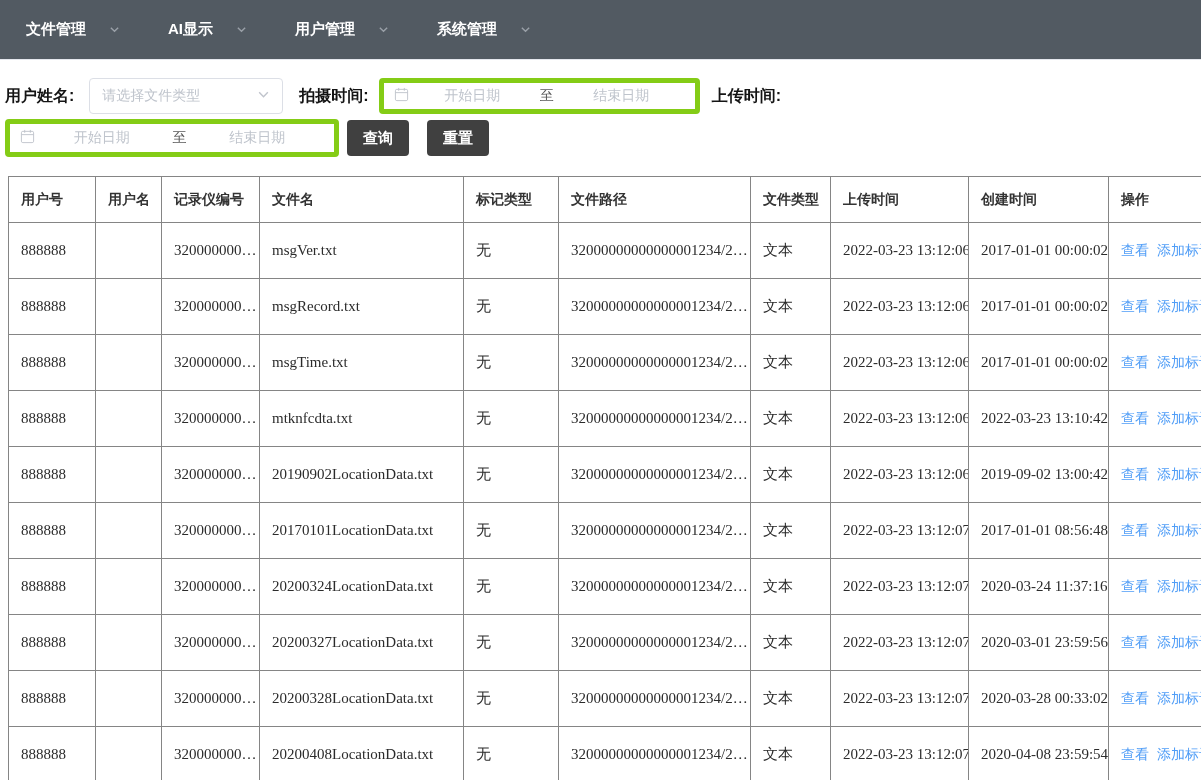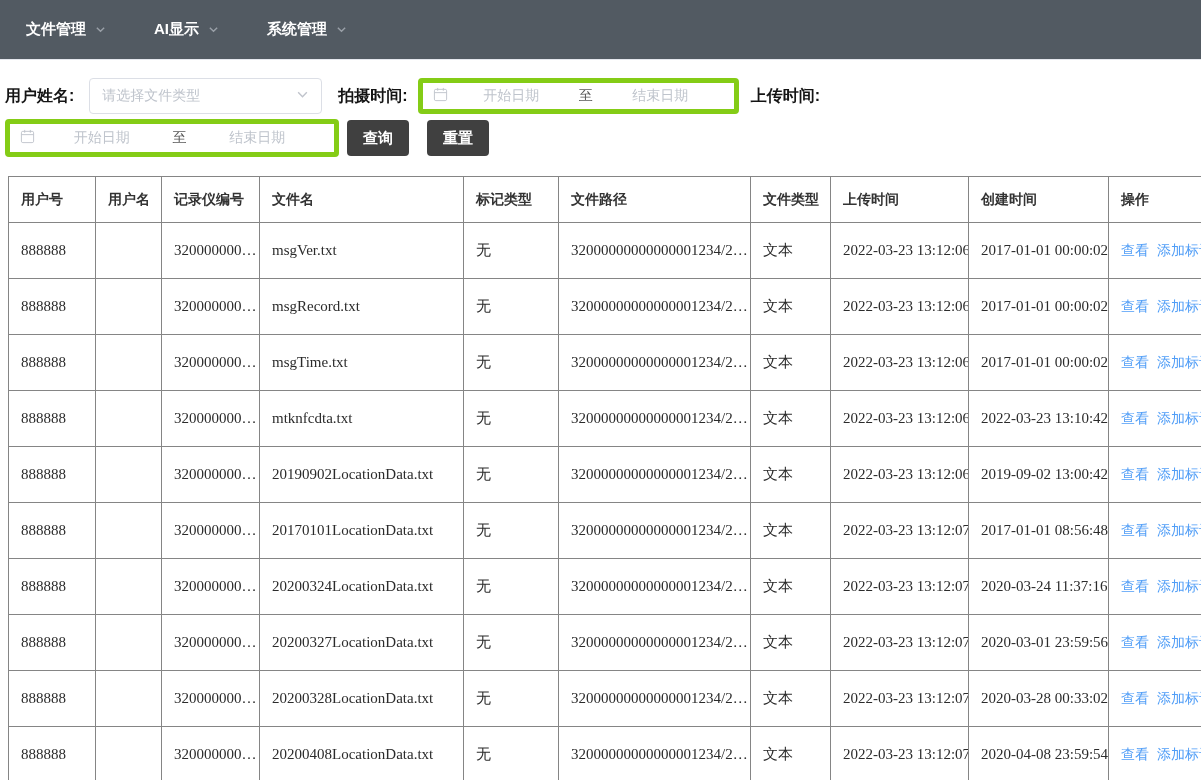--- a/index.html
+++ b/index.html
@@ -2,34 +2,34 @@
 <html><head>
 <meta charset="utf-8">
 <style>
   * { margin: 0; padding: 0; box-sizing: border-box; }
   html, body { width: 1201px; height: 780px; overflow: hidden; background: #fff;
     font-family: "Liberation Sans", sans-serif; }
 
   
   .navbar { height: 60px; background: #525a62; display: flex; align-items: center;
     padding-left: 18px; gap: 32px; border-bottom: 1px solid #e4e7ed; }
-  .nav-item { display: flex; align-items: center; gap: 9px; cursor: pointer;
+  .nav-item { display: flex; align-items: center; gap: 23px; cursor: pointer;
     color: #ffffff; font-size: 15px; font-weight: bold; padding: 0 8px; height: 100%; }
   .nav-item svg { display: block; }
 
   
   .filters { padding: 18px 21px 0 5px; }
   .filter-row { display: flex; align-items: center; }
   .filter-row.row1 { margin-bottom: 5px; }
   .f-label { font-size: 16px; font-weight: 600; color: #141414; white-space: nowrap; }
   .text-input { width: 188px; height: 36px; border: 1px solid #dcdfe6; border-radius: 4px;
     padding: 0 14px; font-size: 14px; color: #606266; outline: none; margin-left: 6px;
     font-family: "Liberation Sans", sans-serif; }
   .text-input::placeholder { color: #bfc4cc; }
-  .select-box { width: 233px; height: 36px; border: 1px solid #dcdfe6; border-radius: 4px;
+  .select-box { width: 194px; height: 36px; border: 1px solid #dcdfe6; border-radius: 4px;
     margin-left: 15px; display: flex; align-items: center; justify-content: space-between;
     padding: 0 12px; cursor: pointer; }
   .select-box .ph { font-size: 14px; color: #bfc4cc; }
   .date-range { height: 36px; border: 5px solid #84cc16; border-radius: 4px;
     display: flex; align-items: center; padding: 0 10px; cursor: pointer; background: #fff; }
   .date-range .ph { font-size: 14px; color: #bfc4cc; flex: 1; text-align: center; }
   .date-range .sep { font-size: 14px; color: #595959; padding: 0 4px; }
   .dr1 { width: 321px; margin-left: 10px; }
   .dr2 { width: 334px; height: 38px; }
   .lbl-shoot { margin-left: 16px; }
@@ -60,20 +60,28 @@
   <div class="nav-item">
     <span>文件管理</span>
     <span>
         <svg width="11" height="11" viewBox="0 0 12 12">
           <polyline points="2,4 6,8 10,4" fill="none" stroke="#9aa0a8" stroke-width="1.5"></polyline>
         </svg>
       </span>
   </div>
   <div class="nav-item">
     <span>AI显示</span>
+    <span>
+        <svg width="11" height="11" viewBox="0 0 12 12">
+          <polyline points="2,4 6,8 10,4" fill="none" stroke="#9aa0a8" stroke-width="1.5"></polyline>
+        </svg>
+      </span>
+  </div>
+  <div class="nav-item">
+    <span>用户管理</span>
     <span>
         <svg width="11" height="11" viewBox="0 0 12 12">
           <polyline points="2,4 6,8 10,4" fill="none" stroke="#9aa0a8" stroke-width="1.5"></polyline>
         </svg>
       </span>
   </div>
   <div class="nav-item">
     <span>系统管理</span>
     <span>
         <svg width="11" height="11" viewBox="0 0 12 12">

